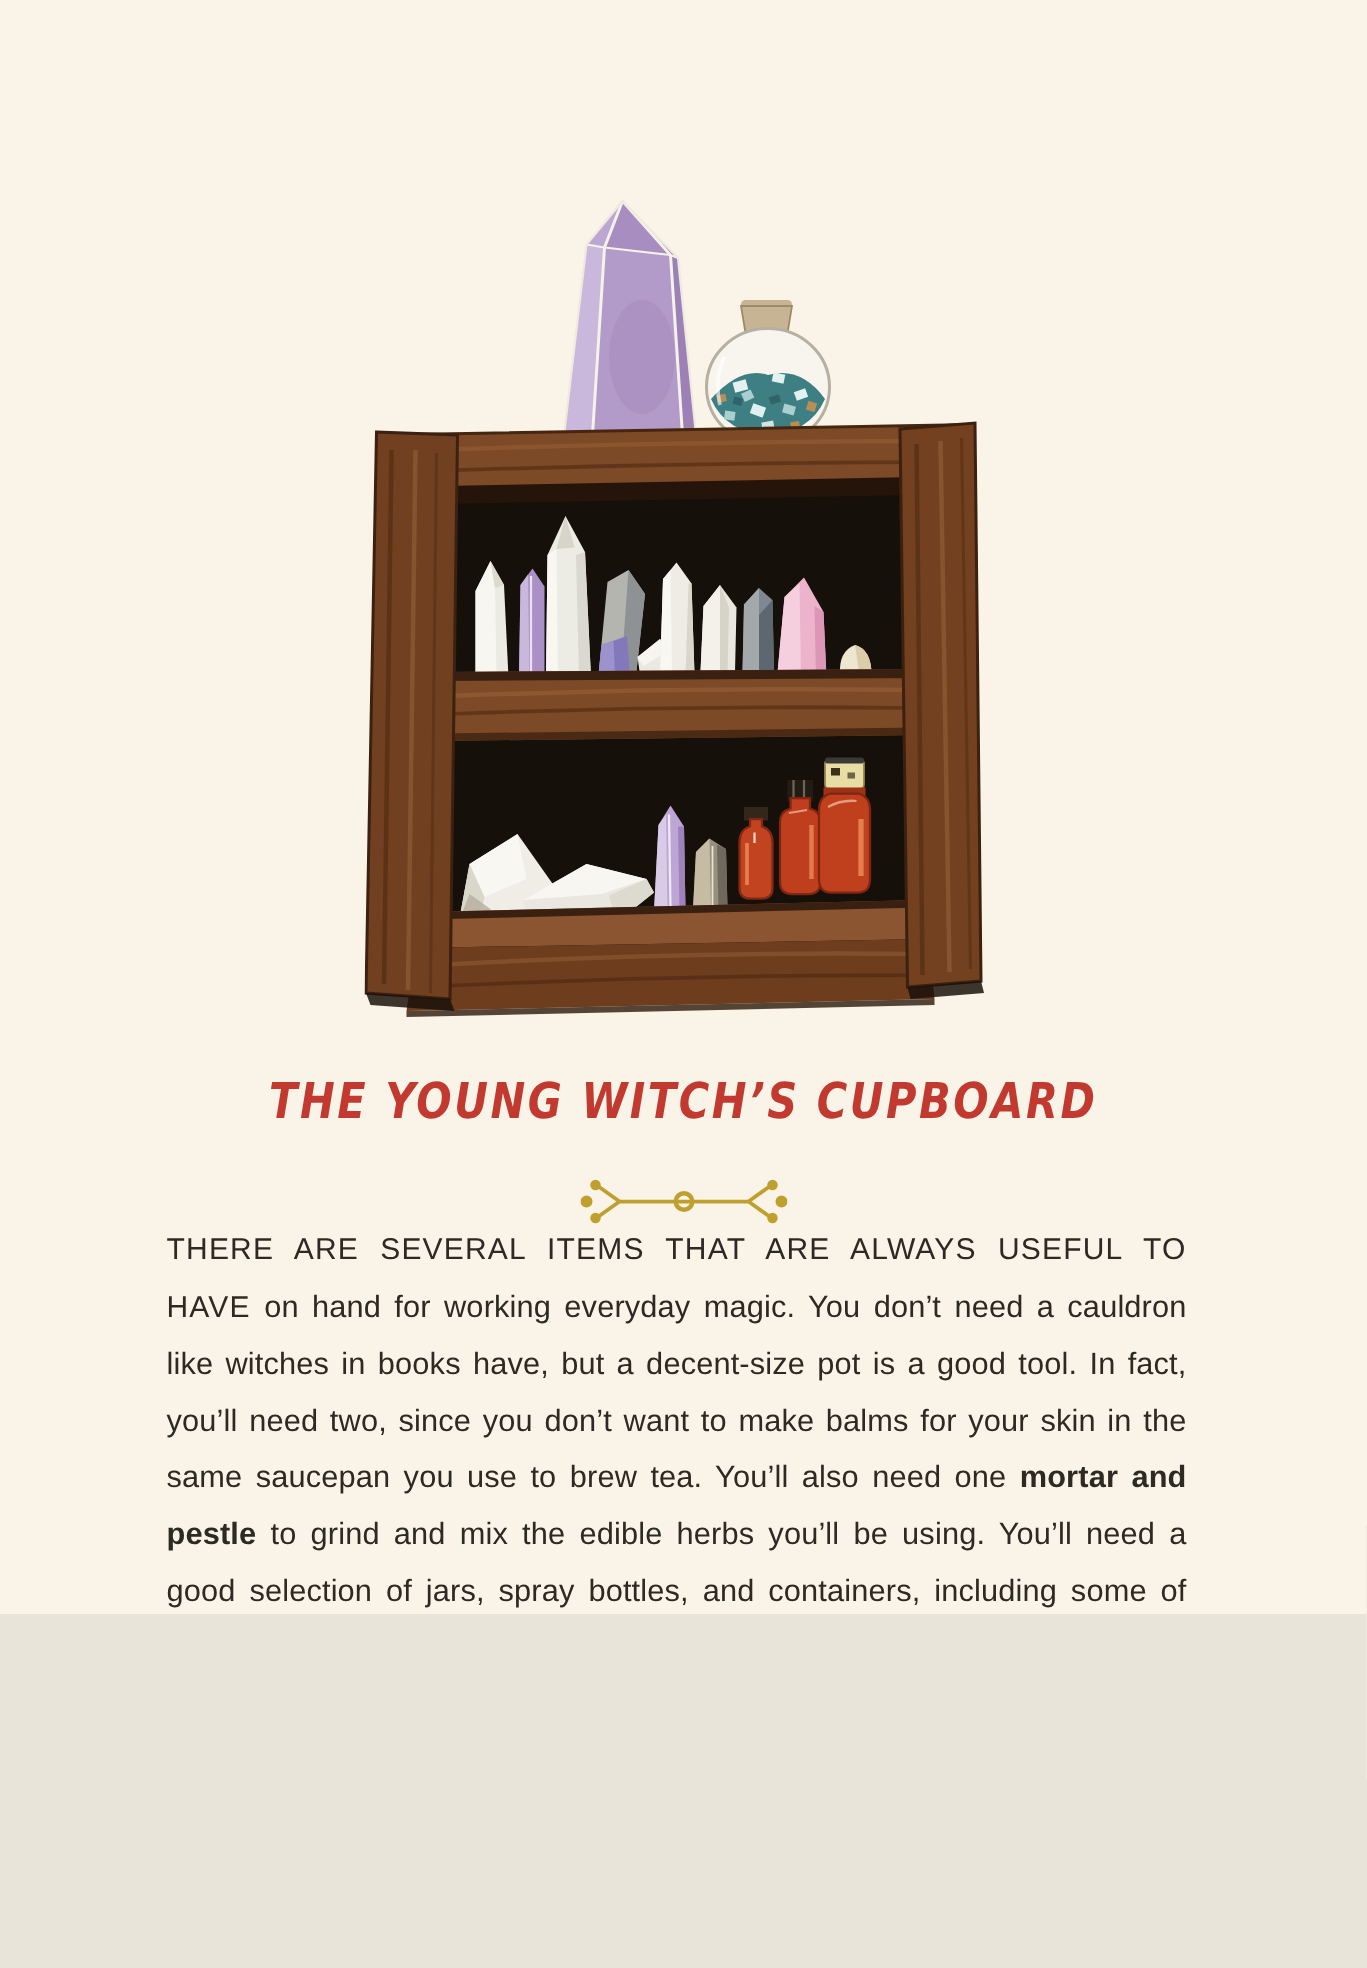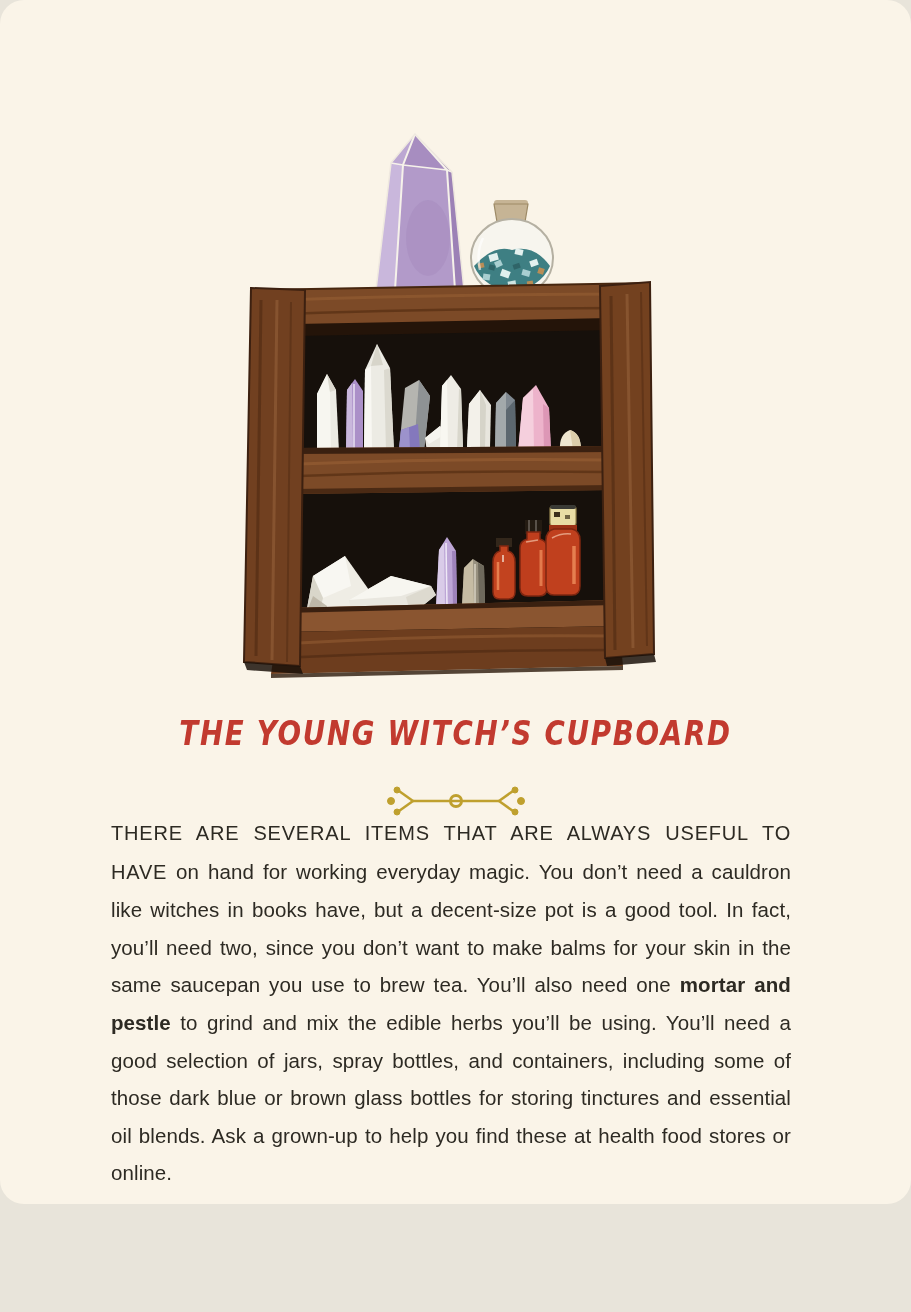--- a/index.html
+++ b/index.html
@@ -1,22 +1,21 @@
 <!DOCTYPE html>
 <html style="--page-bg: #faf4e8; --title-red: #c23a2f; --divider-gold: #bfa02e; --text-ink: #2d2a23;"><head>
 <meta charset="utf-8">
 <style>
   html,body { margin:0; padding:0; background:#e8e4da; }
   .page {
-    position:relative; width:911px; height:1204px; margin:0 auto;
+    position:relative; width:911px; height:1076px; margin:0 auto;
     background:var(--page-bg,#faf4e8);
     font-family:"Liberation Sans",sans-serif;
     color:var(--text-ink,#2d2a23);
     overflow:hidden;
-    border-radius:24px;
   }
   .illustration { position:absolute; left:243px; top:118px; width:420px; height:560px; }
   .title {
     position:absolute; left:0; top:714px; width:100%; margin:0;
     text-align:center;
     font-family:"DejaVu Sans",sans-serif;
     font-style:italic; font-weight:700; font-size:33px; letter-spacing:2px;
     color:var(--title-red,#c23a2f);
     transform:scaleX(.84); transform-origin:center;
     white-space:nowrap;

